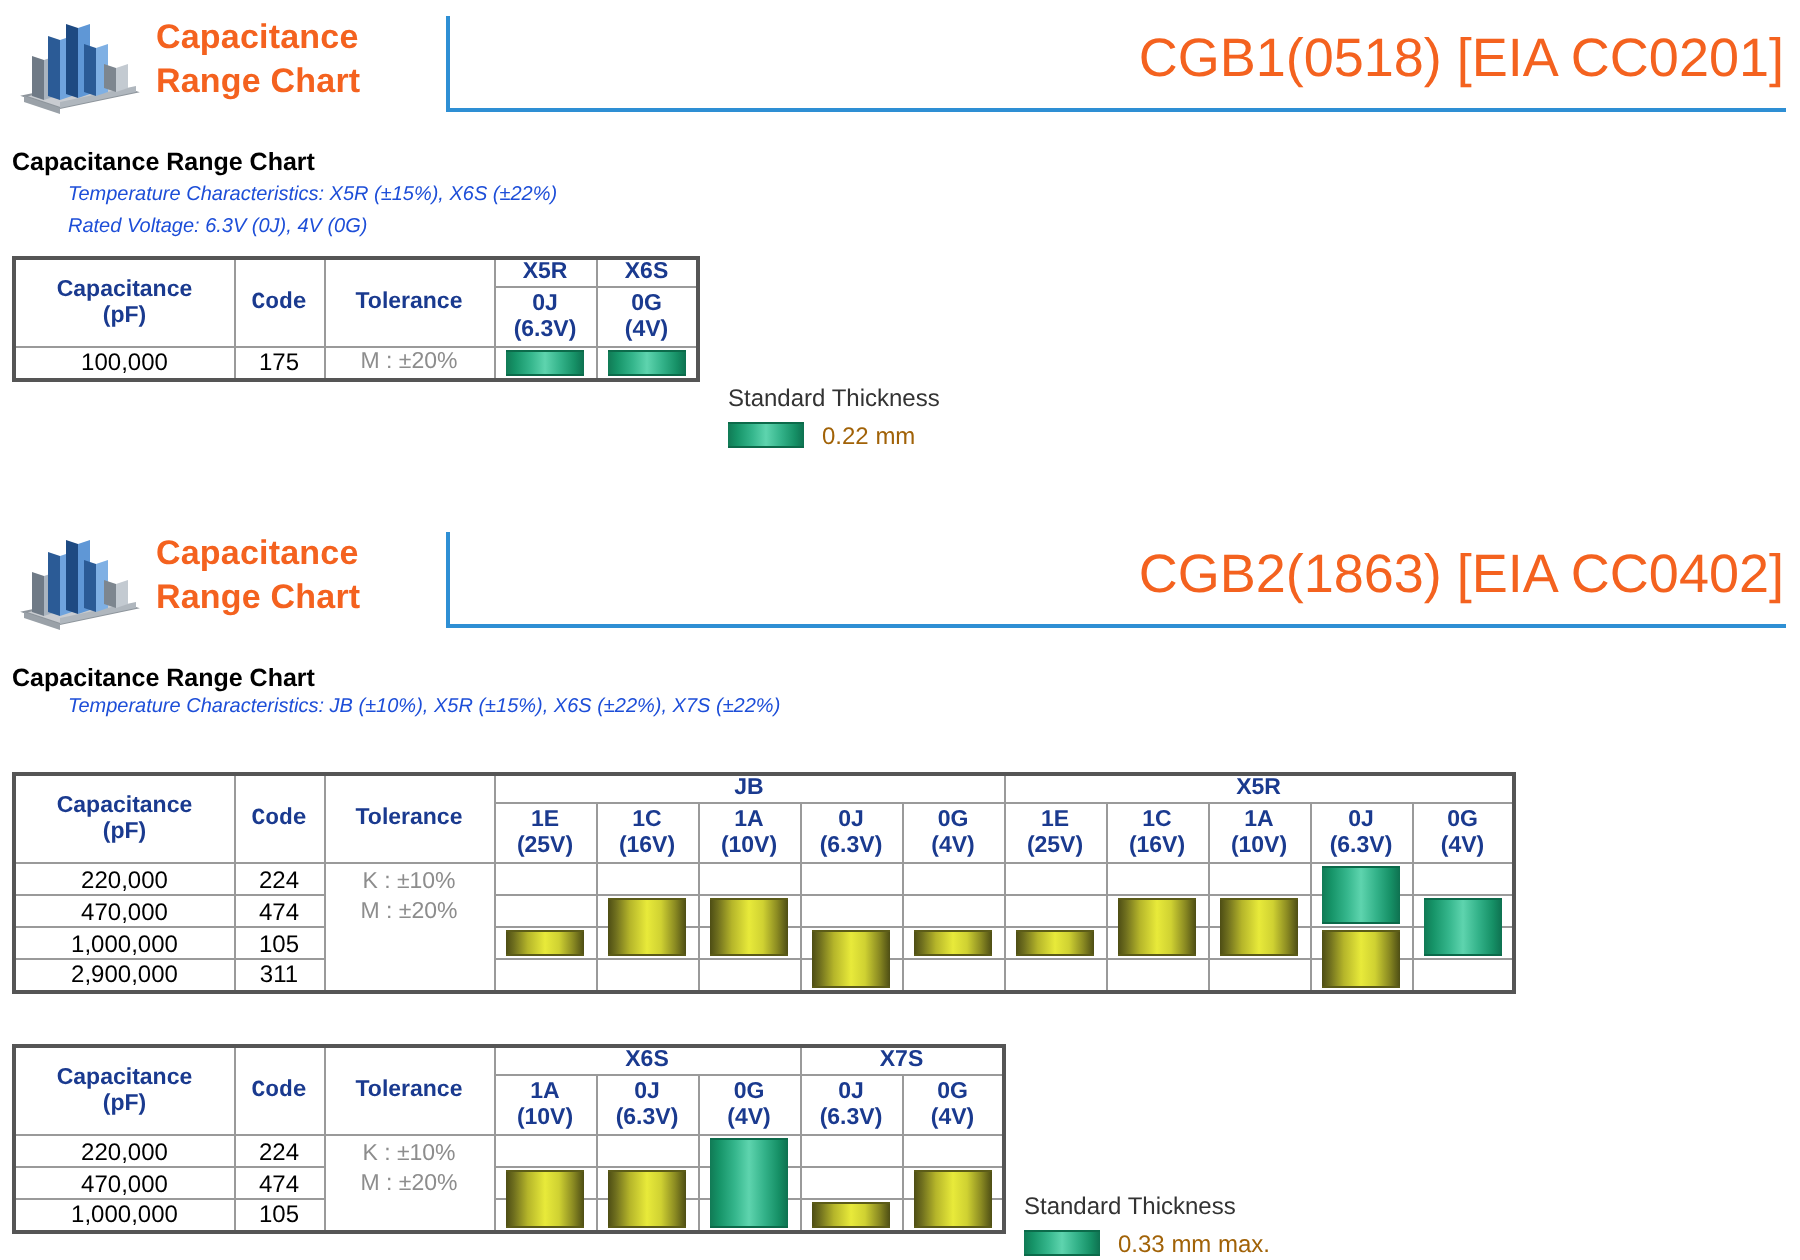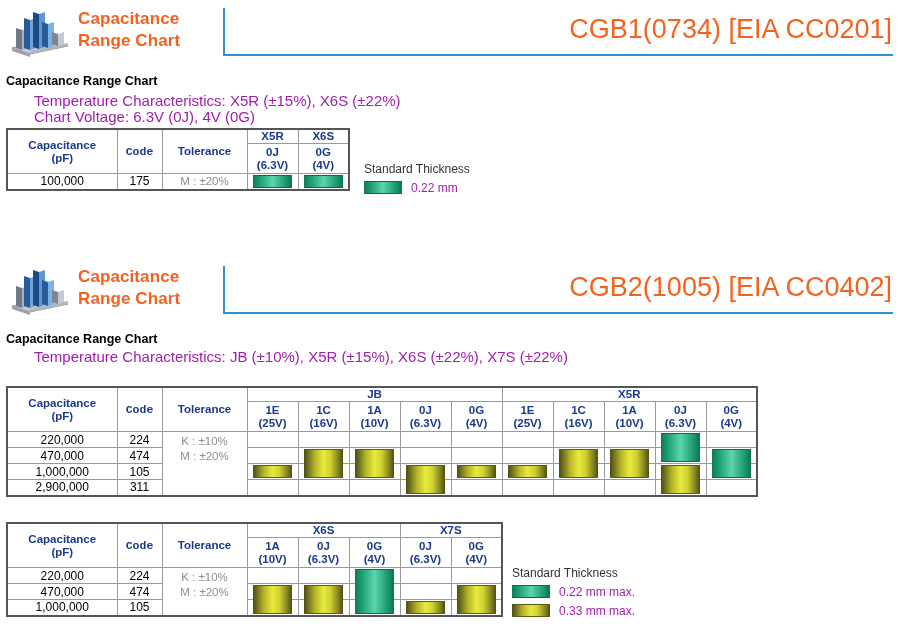--- a/index.html
+++ b/index.html
@@ -29,21 +29,21 @@
     position: absolute; left: 223px; top: 54px;
     width: 670px; height: 2px; background: #2e8fd4;
   }
   .sec-model {
     position: absolute; right: 8px; top: 14px;
     font-size: 27px; color: #f4621f; white-space: nowrap;
   }
 
   
   .sub-title { position: absolute; font-size: 12.5px; font-weight: bold; color: #000; }
-  .sub-line  { position: absolute; font-size: 15px; color: #a21caf; white-space: nowrap; }
+  .sub-line  { position: absolute; font-size: 10px; color: #1d4ed8; white-space: nowrap; font-style: italic; }
 
   
   table.cap {
     position: absolute;
     border-collapse: collapse;
     background: #fff;
     font-size: 11.5px;
   }
   table.cap td, table.cap th {
     border: 1px solid #9a9a9a;
@@ -89,39 +89,39 @@
     border-color: #5b5b18;
   }
   .bar.tea {
     background: linear-gradient(to right,
       #117a55 0%, #169468 12%, #35b68c 32%, #5ed4ae 50%,
       #33b289 70%, #169066 88%, #0e7150 100%);
     border-color: #0c6a4a;
   }
 
   
-  .legend { position: absolute; }
+  .legend { position: absolute; margin-top: 30px; }
   .legend-title { font-size: 12px; color: #333; margin-bottom: 3px; }
   .legend-row { display: flex; align-items: center; height: 17px; margin-bottom: 2px; }
   .legend-sw {
     width: 38px; height: 13px; margin-right: 9px;
     border-top: 1px solid #5b5b18; border-bottom: 1px solid #5b5b18;
   }
   .legend-sw.tea {
     background: linear-gradient(to right,
       #117a55 0%, #169468 12%, #35b68c 32%, #5ed4ae 50%,
       #33b289 70%, #169066 88%, #0e7150 100%);
     border-color: #0c6a4a;
   }
   .legend-sw.yel {
     background: linear-gradient(to right,
       #4d4d14 0%, #6e6e1e 10%, #b5b52a 28%, #e8ea3a 50%,
       #cfd132 68%, #8b8b22 86%, #4d4d14 100%);
   }
-  .legend-lbl { font-size: 12px; color: #a21caf; }
+  .legend-lbl { font-size: 12px; color: #a16207; }
 </style>
 </head>
 <body>
 
 <div class="page">
 
   <div class="sec-head" style="top:0px;">
     <svg class="sec-icon" viewBox="0 0 64 52">
       <polygon points="4,42 22,48 60,40 42,34" fill="#c9ccd1" stroke="#8e959c" stroke-width="1"></polygon>
       <polygon points="4,42 22,48 22,51 4,45" fill="#9aa1a8"></polygon>
@@ -136,26 +136,26 @@
       <polygon points="40,18 46,16 46,40 40,42" fill="#7fb0e4"></polygon>
       <polygon points="44,26 50,28 50,40 44,38" fill="#7d868f"></polygon>
       <polygon points="50,28 56,26 56,38 50,40" fill="#c3cad1"></polygon>
     </svg>
     <div class="sec-title">
       <div>Capacitance</div>
       <div>Range Chart</div>
     </div>
     <div class="sec-rule-v"></div>
     <div class="sec-rule-h"></div>
-    <div class="sec-model">CGB1(0734) [EIA CC0201]</div>
+    <div class="sec-model">CGB1(0518) [EIA CC0201]</div>
   </div>
 
   <div class="sub-title" style="left:6px; top:74px;">Capacitance Range Chart</div>
   <div class="sub-line" style="left:34px; top:92px;">Temperature Characteristics:  X5R (±15%), X6S (±22%)</div>
-  <div class="sub-line" style="left:34px; top:108px;">Chart Voltage:  6.3V (0J), 4V (0G)</div>
+  <div class="sub-line" style="left:34px; top:108px;">Rated Voltage:  6.3V (0J), 4V (0G)</div>
 
   <table class="cap" id="tbl1" style="left:6px; top:128px;">
     <thead>
       <tr>
         <th class="c-cap outer-l outer-t" rowspan="2">
           <span>Capacitance</span><br>
           <span>(pF)</span>
         </th>
         <th class="c-code outer-t" rowspan="2">Code</th>
         <th class="c-tol outer-t" rowspan="2">Tolerance</th>
@@ -211,21 +211,21 @@
       <polygon points="40,18 46,16 46,40 40,42" fill="#7fb0e4"></polygon>
       <polygon points="44,26 50,28 50,40 44,38" fill="#7d868f"></polygon>
       <polygon points="50,28 56,26 56,38 50,40" fill="#c3cad1"></polygon>
     </svg>
     <div class="sec-title">
       <div>Capacitance</div>
       <div>Range Chart</div>
     </div>
     <div class="sec-rule-v"></div>
     <div class="sec-rule-h"></div>
-    <div class="sec-model">CGB2(1005) [EIA CC0402]</div>
+    <div class="sec-model">CGB2(1863) [EIA CC0402]</div>
   </div>
 
   <div class="sub-title" style="left:6px; top:332px;">Capacitance Range Chart</div>
   <div class="sub-line" style="left:34px; top:348px;">Temperature Characteristics: JB (±10%), X5R (±15%), X6S (±22%), X7S (±22%)</div>
 
   <table class="cap" id="tbl2" style="left:6px; top:386px;">
     <thead>
       <tr>
         <th class="c-cap outer-l outer-t" rowspan="2">
           <span>Capacitance</span><br>
@@ -385,21 +385,21 @@
       <div class="bar yel" style="left: 298px; width: 39px; top: 62.5px; height: 29px;"></div>
       <div class="bar tea" style="left: 349px; width: 39px; top: 46.5px; height: 45px;"></div>
       <div class="bar yel" style="left: 400px; width: 39px; top: 78.5px; height: 13px;"></div>
       <div class="bar yel" style="left: 451px; width: 39px; top: 62.5px; height: 29px;"></div>
     </div>
 
   <div class="legend" style="left:512px; top:566px;">
     <div class="legend-title">Standard Thickness</div>
     <div class="legend-row">
       <span class="legend-sw tea"></span>
-      <span class="legend-lbl">0.22 mm max.</span>
+      <span class="legend-lbl">0.33 mm max.</span>
     </div>
     <div class="legend-row">
       <span class="legend-sw yel"></span>
       <span class="legend-lbl">0.33 mm max.</span>
     </div>
   </div>
 
 </div>
 
 </body></html>

